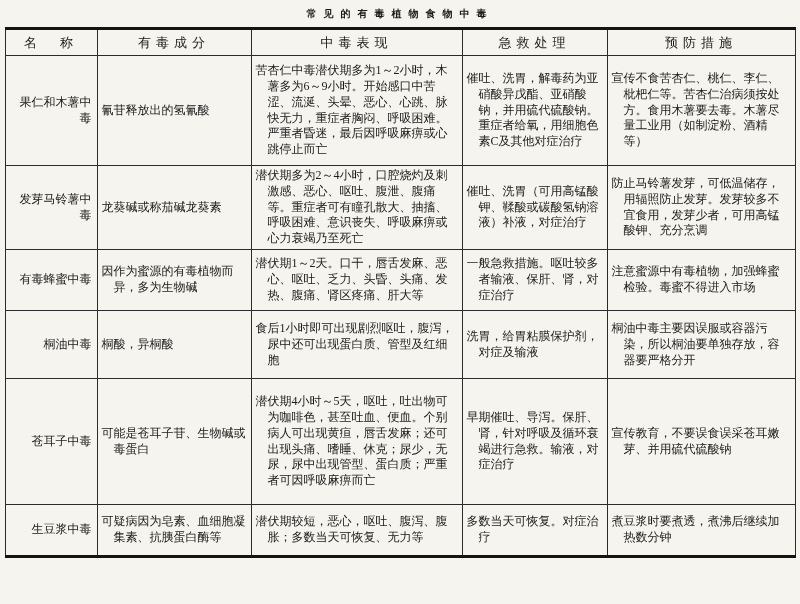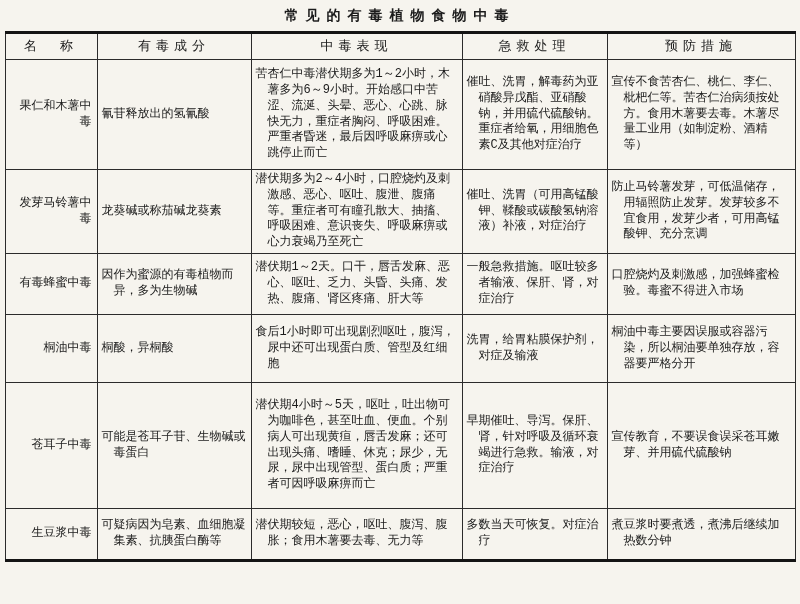--- a/index.html
+++ b/index.html
@@ -6,34 +6,33 @@
   html, body { margin: 0; padding: 0; }
   body {
     width: 800px; height: 604px;
     background: #f6f4ee;
     color: #1b1b1b;
     font-family: "Liberation Serif", "DejaVu Serif", serif;
     overflow: hidden;
   }
   .page-title {
     text-align: center;
-    font-size: 14px;
+    font-size: 10px;
     font-weight: bold;
     letter-spacing: 7px;
     padding-top: 7px;
     white-space: nowrap;
   }
   table.poison-table {
     width: 790px;
     margin: 6px auto 1px auto;
     border-collapse: collapse;
     table-layout: fixed;
     border-top: 3px solid #141414;
     border-bottom: 3px solid #141414;
-    font-family: Liberation Mono, monospace;
   }
   th, td {
     border: 1px solid #2b2b2b;
     font-size: 12px;
     line-height: 1.32;
     padding: 2px 4px;
     vertical-align: middle;
     word-break: break-all;
   }
   th {
@@ -99,38 +98,38 @@
         <td class="hang">龙葵碱或称茄碱龙葵素</td>
         <td class="hang">潜伏期多为2～4小时，口腔烧灼及刺激感、恶心、呕吐、腹泄、腹痛等。重症者可有瞳孔散大、抽搐、呼吸困难、意识丧失、呼吸麻痹或心力衰竭乃至死亡</td>
         <td class="hang">催吐、洗胃（可用高锰酸钾、鞣酸或碳酸氢钠溶液）补液，对症治疗</td>
         <td class="hang">防止马铃薯发芽，可低温储存，用辐照防止发芽。发芽较多不宜食用，发芽少者，可用高锰酸钾、充分烹调</td>
       </tr>
       <tr class="r4">
         <td class="c-name">有毒蜂蜜中毒</td>
         <td class="hang">因作为蜜源的有毒植物而异，多为生物碱</td>
         <td class="hang">潜伏期1～2天。口干，唇舌发麻、恶心、呕吐、乏力、头昏、头痛、发热、腹痛、肾区疼痛、肝大等</td>
         <td class="hang">一般急救措施。呕吐较多者输液、保肝、肾，对症治疗</td>
-        <td class="hang">口腔烧灼及刺激感，加强蜂蜜检验。毒蜜不得进入市场</td>
+        <td class="hang">注意蜜源中有毒植物，加强蜂蜜检验。毒蜜不得进入市场</td>
       </tr>
       <tr class="r5">
         <td class="c-name">桐油中毒</td>
         <td class="hang">桐酸，异桐酸</td>
         <td class="hang">食后1小时即可出现剧烈呕吐，腹泻，尿中还可出现蛋白质、管型及红细胞</td>
         <td class="hang">洗胃，给胃粘膜保护剂，对症及输液</td>
         <td class="hang">桐油中毒主要因误服或容器污染，所以桐油要单独存放，容器要严格分开</td>
       </tr>
       <tr class="r6">
         <td class="c-name">苍耳子中毒</td>
         <td class="hang">可能是苍耳子苷、生物碱或毒蛋白</td>
         <td class="hang">潜伏期4小时～5天，呕吐，吐出物可为咖啡色，甚至吐血、便血。个别病人可出现黄疸，唇舌发麻；还可出现头痛、嗜睡、休克；尿少，无尿，尿中出现管型、蛋白质；严重者可因呼吸麻痹而亡</td>
         <td class="hang">早期催吐、导泻。保肝、肾，针对呼吸及循环衰竭进行急救。输液，对症治疗</td>
         <td class="hang">宣传教育，不要误食误采苍耳嫩芽、并用硫代硫酸钠</td>
       </tr>
       <tr class="r7">
         <td class="c-name">生豆浆中毒</td>
         <td class="hang">可疑病因为皂素、血细胞凝集素、抗胰蛋白酶等</td>
-        <td class="hang">潜伏期较短，恶心，呕吐、腹泻、腹胀；食用木薯要去毒、无力等</td>
+        <td class="hang">潜伏期较短，恶心，呕吐、腹泻、腹胀；多数当天可恢复、无力等</td>
         <td class="hang">多数当天可恢复。对症治疗</td>
         <td class="hang">煮豆浆时要煮透，煮沸后继续加热数分钟</td>
       </tr>
     </tbody>
   </table>
 </div>
 
 </body></html>

